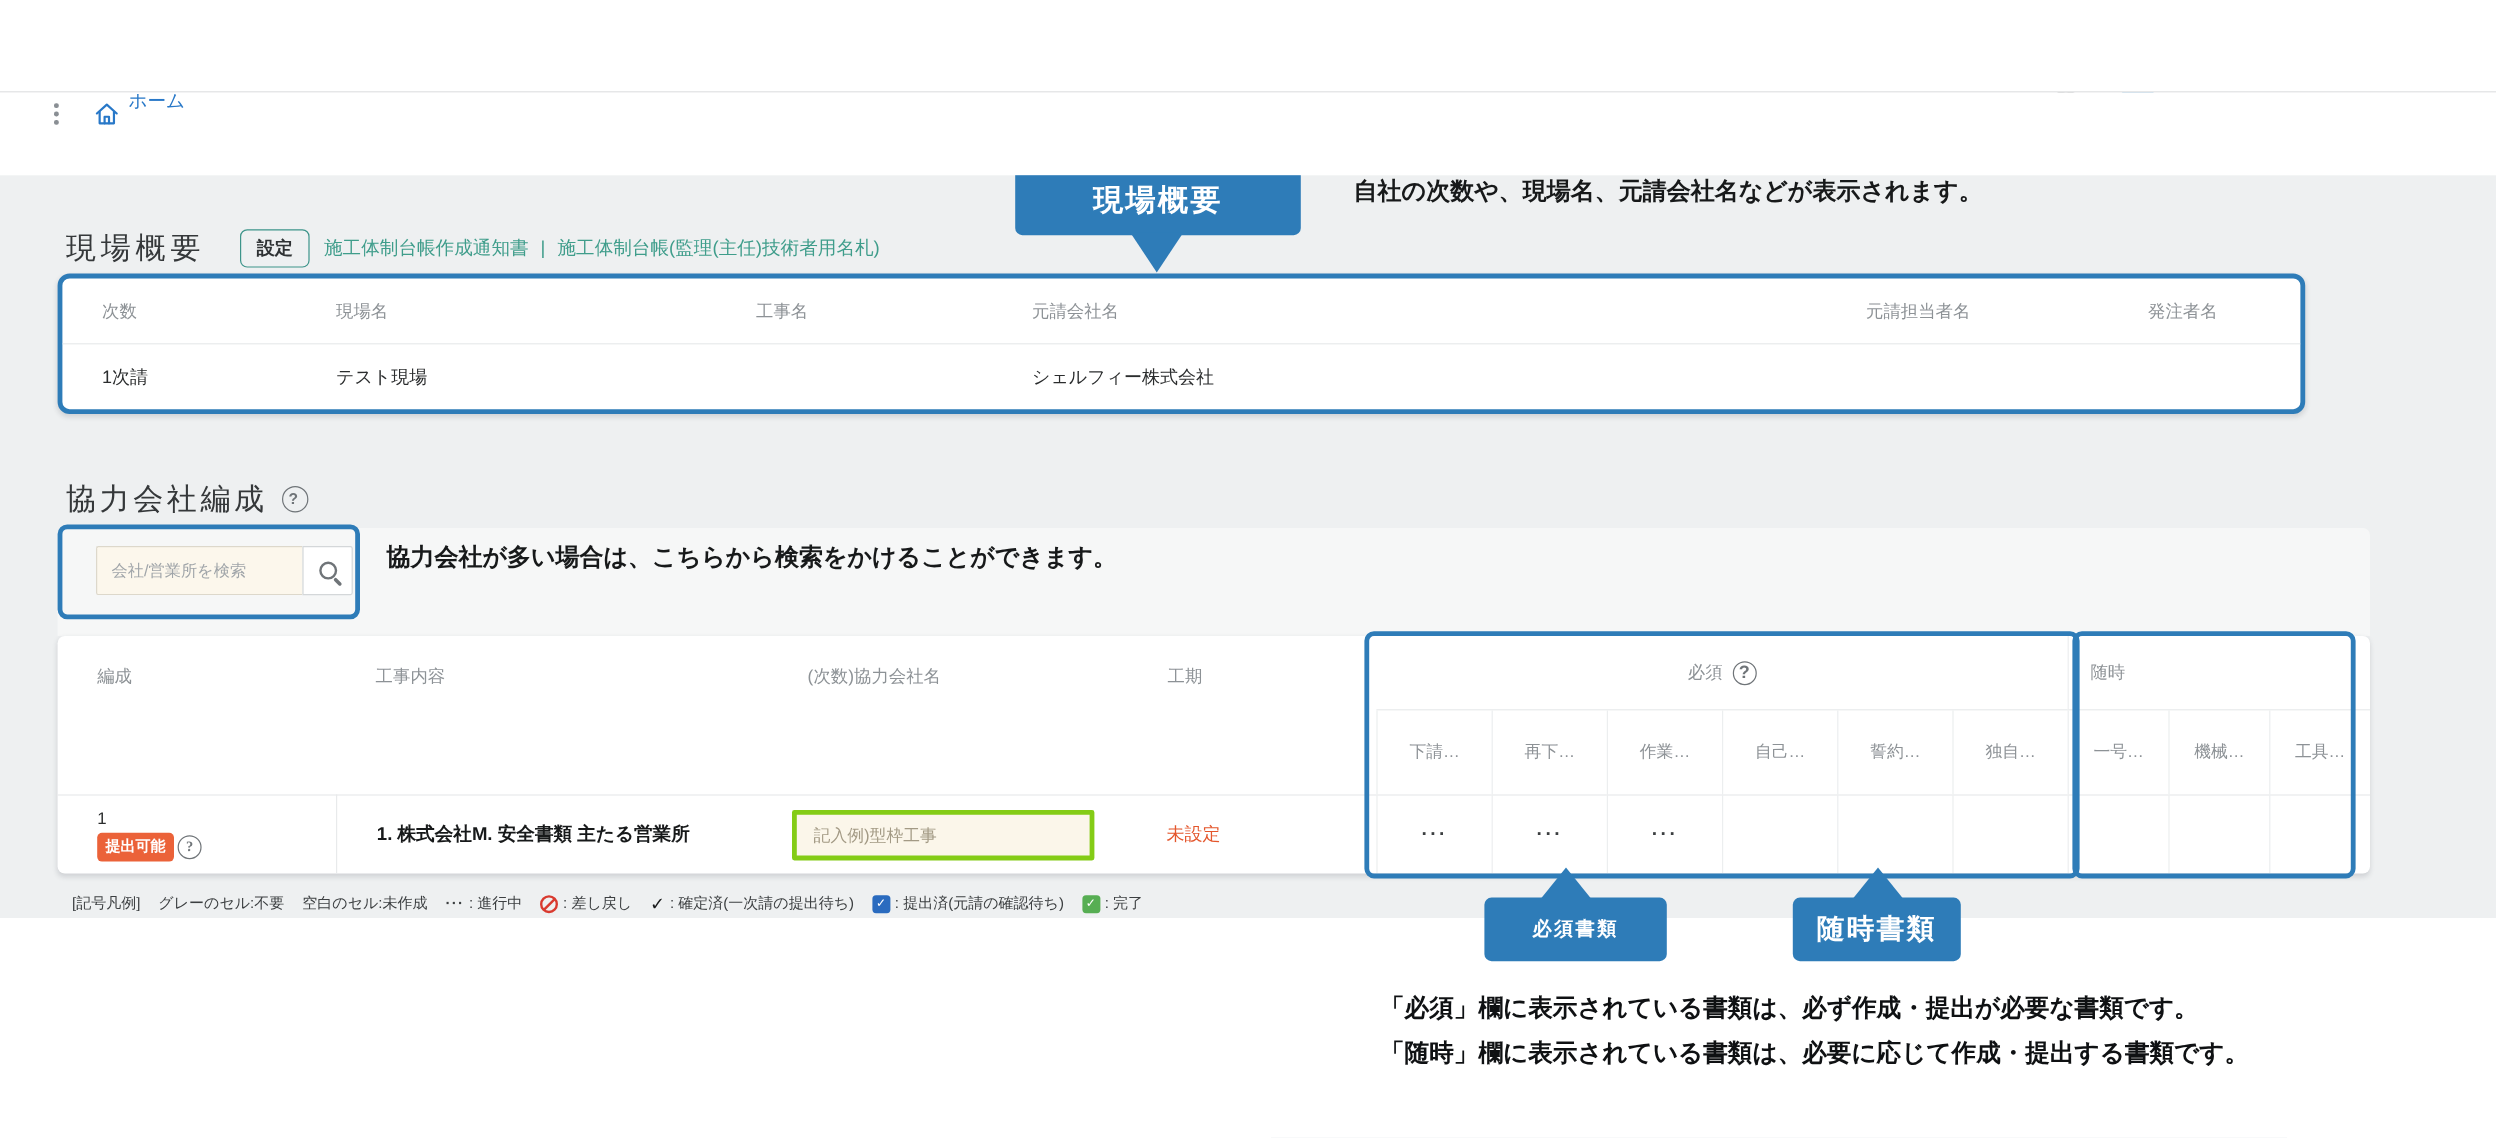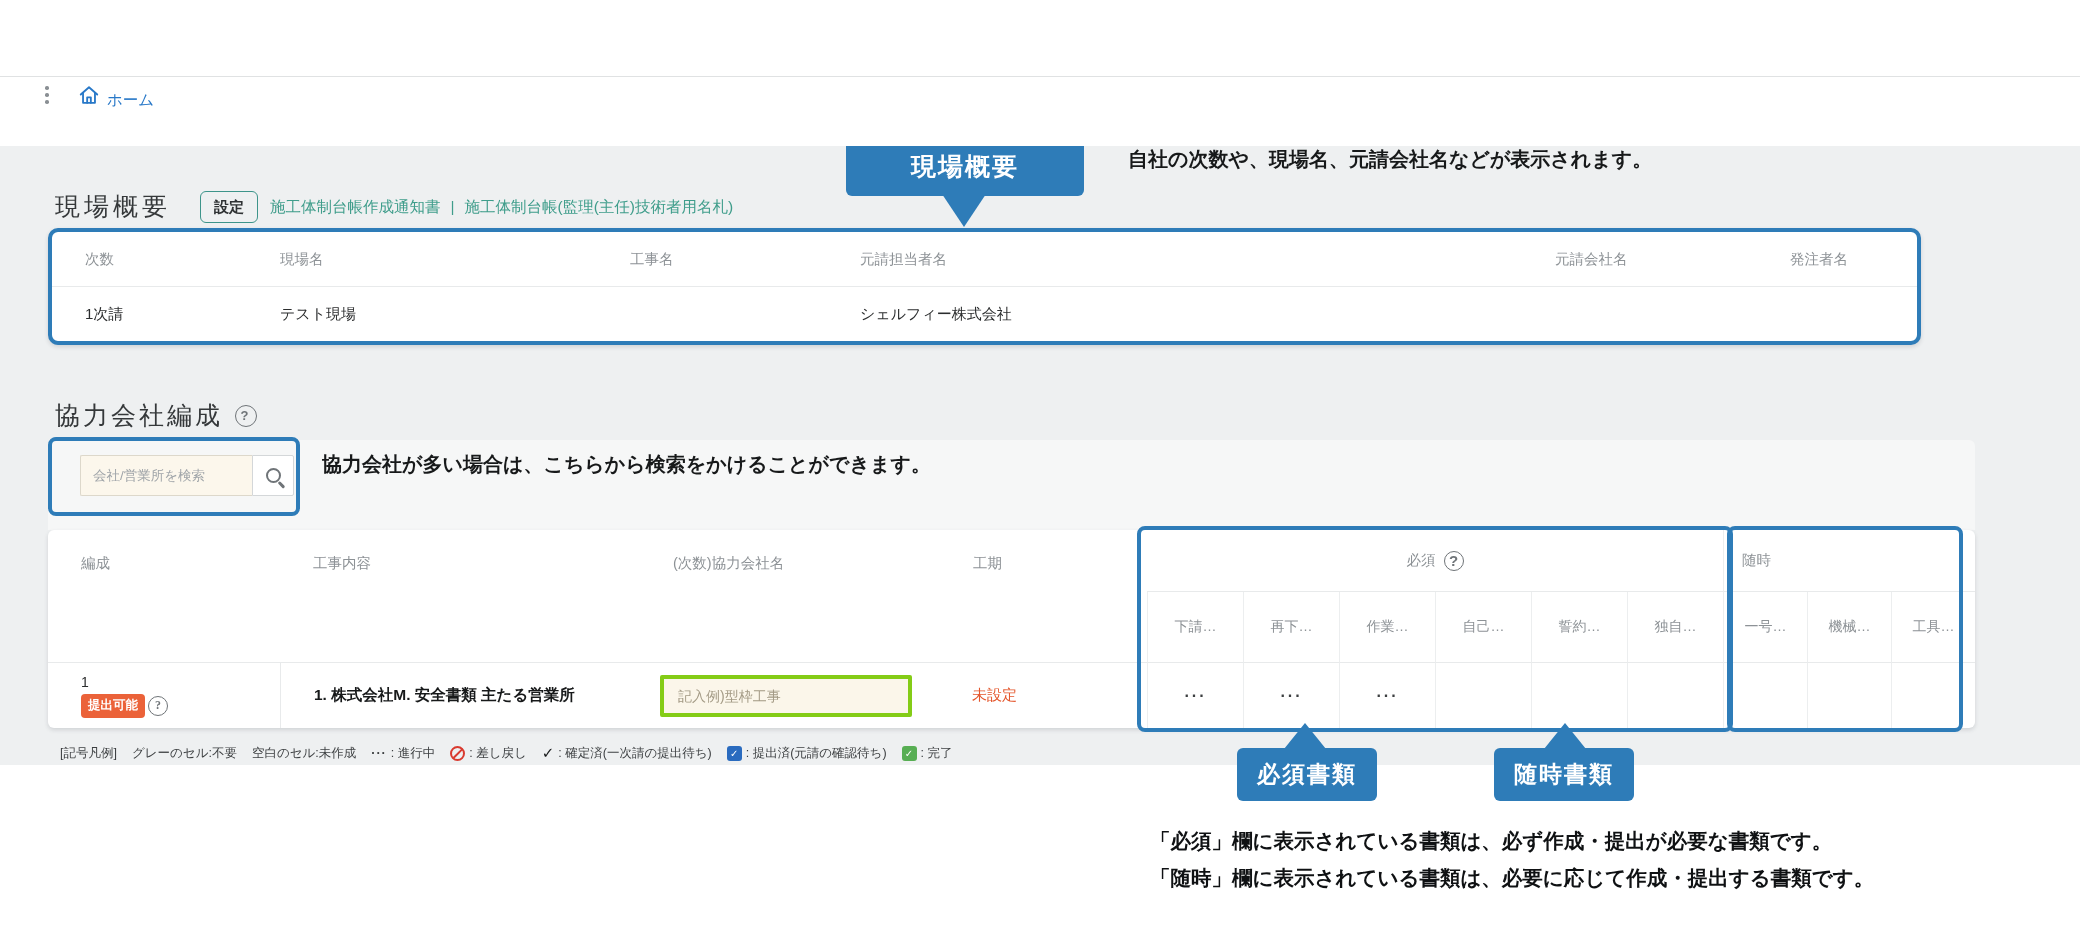--- a/index.html
+++ b/index.html
@@ -25,21 +25,21 @@
   .user-name { font-size:15px; color:#2b2d2e; }
   .user-company { font-size:11.5px; color:#8a8f94; margin-top:2px; }
   .chevron-down { left:1962px; top:57px; width:11px; height:11px;
     border-right:2.5px solid #4a4d4f; border-bottom:2.5px solid #4a4d4f; transform:rotate(45deg); }
 
   
   .breadcrumb { left:0; top:77px; width:2080px; height:69px; background:#fff; z-index:4; }
   .kebab { left:45px; top:86px; display:flex; flex-direction:column; gap:3.5px; }
   .kebab i { width:3.5px; height:3.5px; border-radius:50%; background:#8a8f94; }
   .home-icon { left:78px; top:84px; }
-  .home-label { left:107px; top:90px; font-size:15.5px; color:#2878c8; }
+  .home-label { left:107px; top:74px; font-size:15.5px; color:#2878c8; }
 
   
   .content-bg { left:0; top:146px; width:2080px; height:619px; background:#eef0f1; z-index:0; }
 
   
   .sec1-title { left:55px; top:190px; font-size:25px; color:#35383a; letter-spacing:4px; font-weight:500; z-index:2; }
   .settings-btn { left:200px; top:191px; height:32px; padding:0 13px; border:1.6px solid #3d948a; border-radius:6px;
     display:flex; align-items:center; font-size:15px; font-weight:bold; color:#2f3234; background:transparent; z-index:2; cursor:pointer; }
   .doc-links { left:270px; top:197px; font-size:15.5px; color:#3f9d8b; z-index:2; }
   .doc-links .sep { margin:0 10px; color:#3f9d8b; }
@@ -117,21 +117,21 @@
   .dots-glyph { font-weight:bold; letter-spacing:1px; }
   .prohibit-icon { position:relative; width:15px; height:15px; border:2.2px solid #d93a2f; border-radius:50%; display:inline-block; }
   .prohibit-icon::after { content:""; position:absolute; left:5.2px; top:-1px; width:2.2px; height:13px; background:#d93a2f; transform:rotate(45deg); }
   .check-glyph { font-size:15px; font-weight:bold; color:#17191a; }
   .cb { width:15px; height:15px; border-radius:3px; display:inline-flex; align-items:center; justify-content:center; color:#fff; }
   .cb::after { content:"\2713"; font-size:10px; font-weight:bold; }
   .cb-blue { background:#2a6bbf; }
   .cb-green { background:#57ae53; }
 
   
-  .co-req { left:1237px; top:748px; width:140px; height:53px; font-size:23px; letter-spacing:2px; }
+  .co-req { left:1237px; top:748px; width:152px; height:53px; font-size:16px; letter-spacing:2px; }
   .co-req-arrow { left:1284px; top:723px; width:0; height:0;
     border-left:21px solid transparent; border-right:21px solid transparent; border-bottom:26px solid #2e7cb8; z-index:3; }
   .co-any { left:1494px; top:748px; width:140px; height:53px; font-size:23px; letter-spacing:2px; }
   .co-any-arrow { left:1544px; top:723px; width:0; height:0;
     border-left:21px solid transparent; border-right:21px solid transparent; border-bottom:26px solid #2e7cb8; z-index:3; }
 
   .notes { left:1150px; top:822px; font-size:20.5px; font-weight:bold; color:#0f1113; line-height:37px; z-index:2; }
 </style>
 </head>
 <body>
@@ -174,22 +174,22 @@
 
 <div class="abs callout-box co1">現場概要</div>
 <div class="abs co1-arrow"></div>
 <div class="abs co1-desc">自社の次数や、現場名、元請会社名などが表示されます。</div>
 
 <div class="abs table1">
   <div class="t1-row t1-head">
     <div>次数</div>
     <div>現場名</div>
     <div>工事名</div>
+    <div>元請会社名</div>
     <div>元請担当者名</div>
-    <div>元請会社名</div>
     <div>発注者名</div>
   </div>
   <div class="t1-row t1-data">
     <div>1次請</div>
     <div>テスト現場</div>
     <div></div>
     <div>シェルフィー株式会社</div>
     <div></div>
     <div></div>
   </div>

